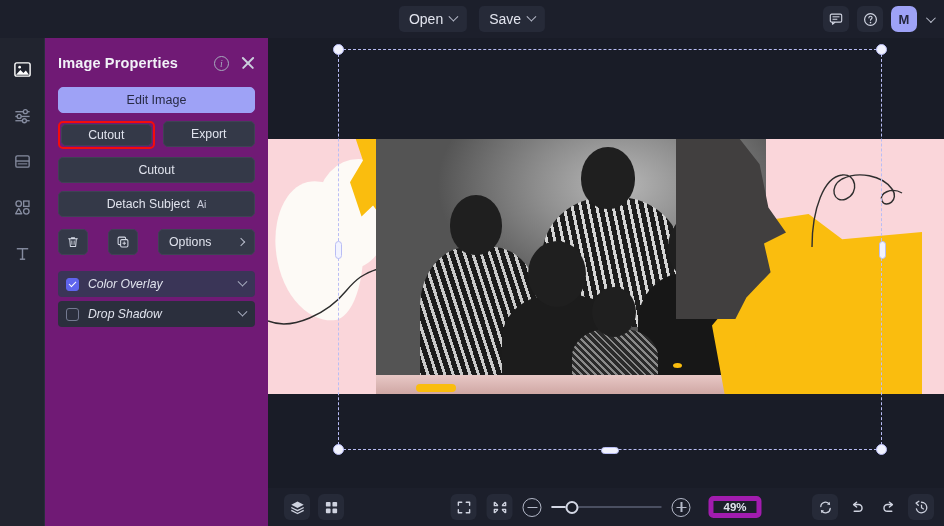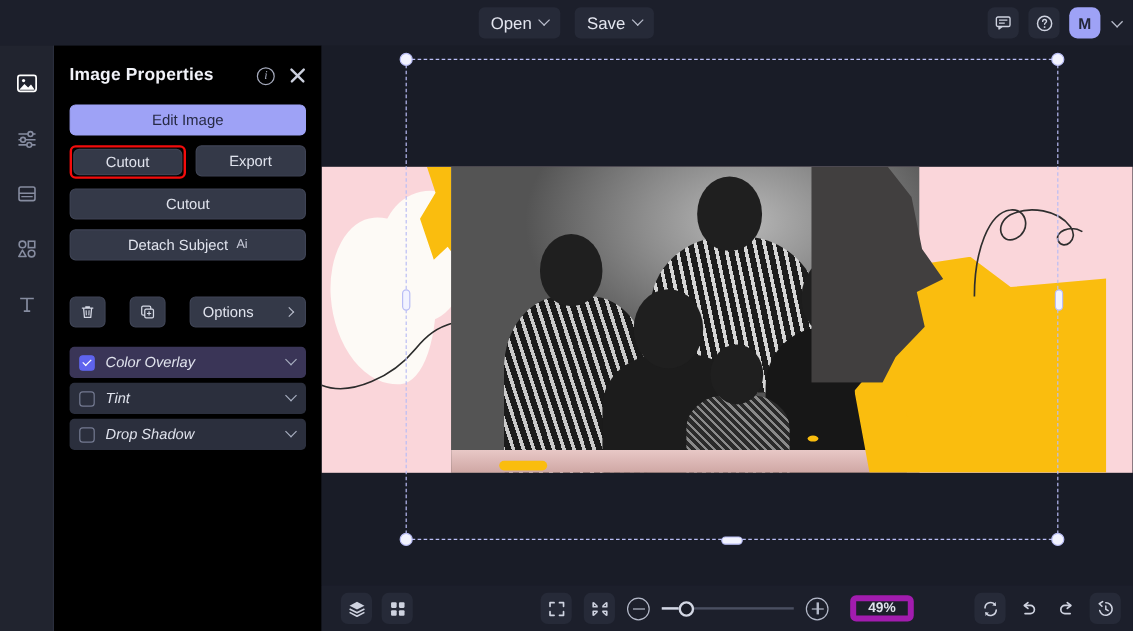--- a/index.html
+++ b/index.html
@@ -102,21 +102,21 @@
     display: flex; align-items: center; justify-content: center;
     border-radius: 6px; cursor: pointer;
     color: #868ca0;
   }
   .rail-item.active { color: #ffffff; }
 
   
   .panel {
     position: absolute; top: 38px; left: 45px;
     width: 223px; height: 488px;
-    background: #000000;
+    background: #701a75;
     padding: 17px 13px 12px 13px;
   }
   .panel-head {
     display: flex; align-items: center; justify-content: space-between;
     margin-bottom: 16px;
   }
   .panel-title { color: #f1f2f8; font-size: 14.5px; font-weight: bold; letter-spacing: .15px;}
   .panel-head-icons { display: flex; align-items: center; gap: 12px; }
   .circ-i {
     width: 15px; height: 15px; border-radius: 50%;
@@ -155,21 +155,21 @@
     border: 2px solid #f40c0c;
     border-radius: 5px;
     padding: 1px;
   }
   .hl-wrap .btn { height: 22px; }
   .btn-ai-tag {
     color: #c9ccda; font-size: 10.5px; margin-left: 7px;
     font-family: "Liberation Sans", sans-serif;
   }
   .tools-row {
-    display: flex; gap: 20px; margin-top: 30px; margin-bottom: 16px;
+    display: flex; gap: 20px; margin-top: 12px; margin-bottom: 16px;
   }
   .sq-btn {
     width: 30px; height: 26px;
     background: #343948; border: 1px solid #3e4354; border-radius: 5px;
     display: flex; align-items: center; justify-content: center;
     cursor: pointer; color: #d5d9e5;
   }
   .options-btn {
     flex: 1; height: 26px;
     background: #343948; border: 1px solid #3e4354; border-radius: 5px;
@@ -508,25 +508,20 @@
     </div>
 
     <div class="fx-list">
       <div class="fx-row on">
         <span class="cbx checked"></span>
         <span class="fx-label">Color Overlay</span>
         <span class="chev-sm"></span>
       </div>
       <div class="fx-row">
         <span class="cbx"></span>
-        <span class="fx-label">Tint</span>
-        <span class="chev-sm"></span>
-      </div>
-      <div class="fx-row">
-        <span class="cbx"></span>
         <span class="fx-label">Drop Shadow</span>
         <span class="chev-sm"></span>
       </div>
     </div>
   </div>
 
   <div class="canvas">
 
     <div class="artwork">
       <div class="blob-white"></div>

